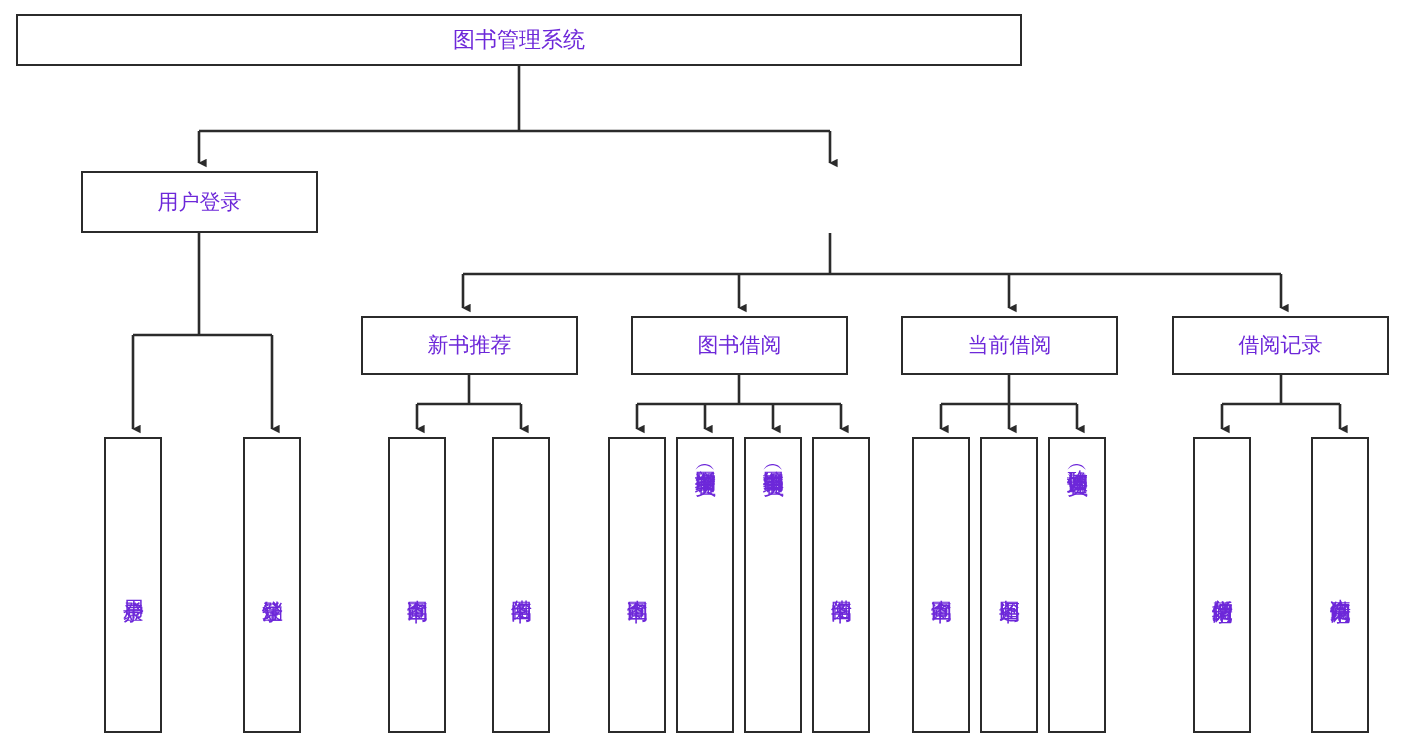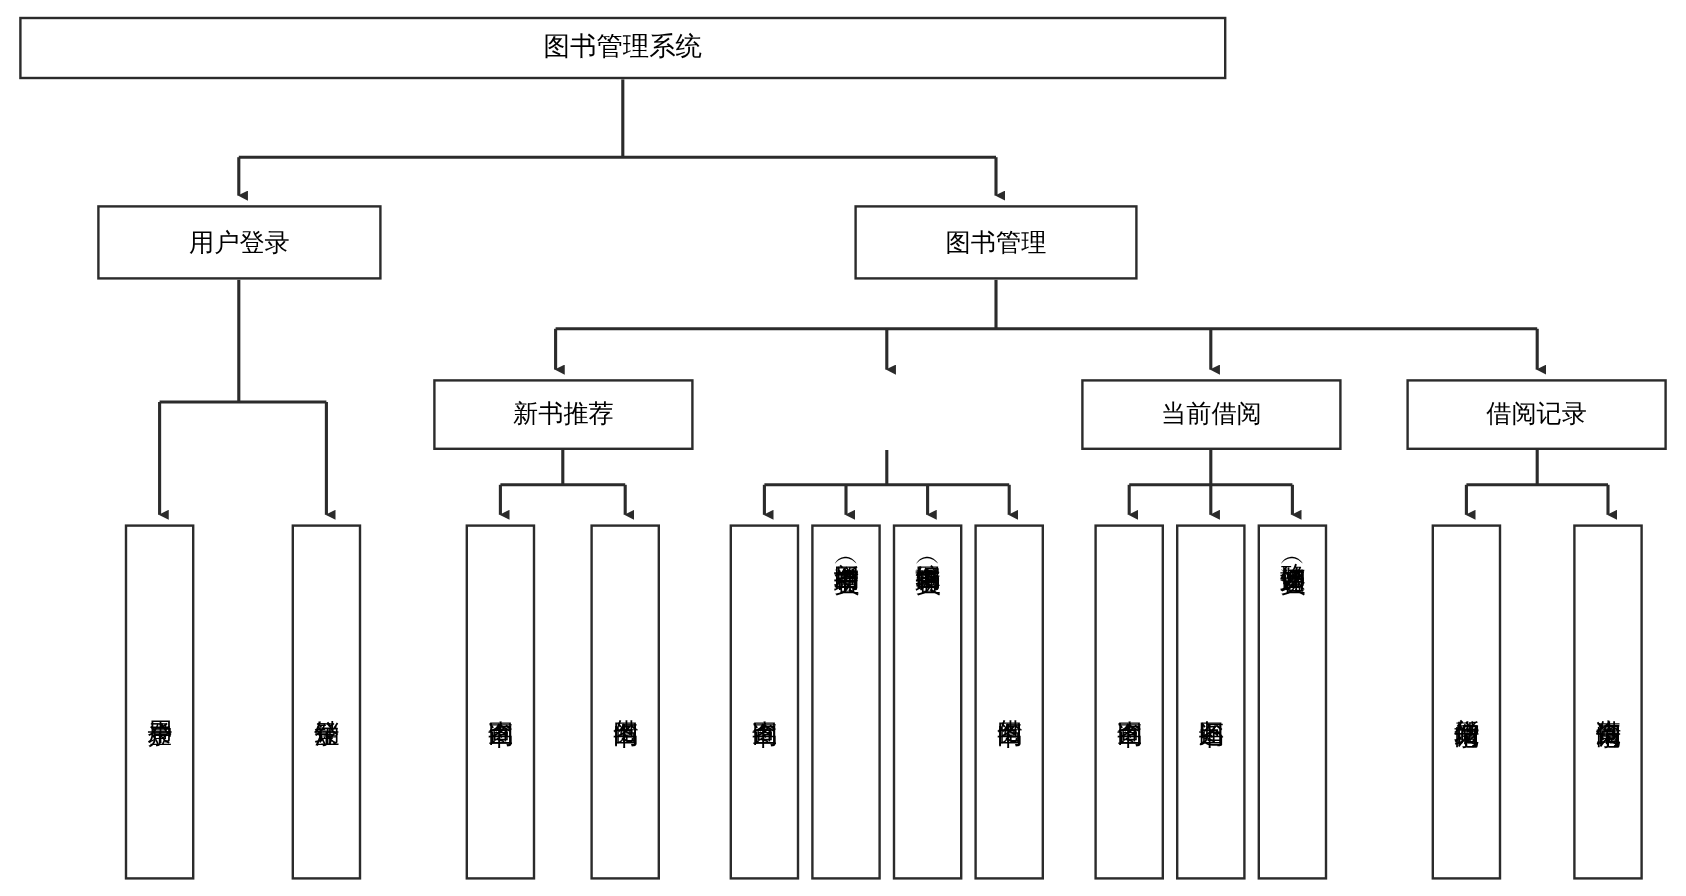--- a/index.html
+++ b/index.html
@@ -33,21 +33,21 @@
     border: 2px solid #2b2b2b;
     display: flex;
     align-items: center;
     justify-content: center;
     color: #24292e;
   }
   .node-label {
     display: block;
     text-align: center;
     line-height: 1.15;
-    color: #000000;
+    color: #6d28d9;
   }
   .node-root .node-label {
     font-size: 22px;
   }
   .node-l1 .node-label {
     font-size: 21px;
   }
   .node-l2 .node-label {
     font-size: 21px;
   }
@@ -131,27 +131,27 @@
     </g>
   </svg>
 
   <div class="node node-root" style="left:16px; top:14px; width:1006px; height:52px;">
     <span class="node-label">图书管理系统</span>
   </div>
 
   <div class="node node-l1" style="left:81px; top:171px; width:237px; height:62px;">
     <span class="node-label">用户登录</span>
   </div>
-  <div class="node node-l1" style="left:712px; top:171px; width:236px; height:62px;">
-    <span class="node-label">图书管理</span>
-  </div>
 
   <div class="node node-l2" style="left:361px; top:316px; width:217px; height:59px;font-family:Liberation Serif, serif;">
     <span class="node-label">新书推荐</span>
   </div>
+  <div class="node node-l2" style="left:631px; top:316px; width:217px; height:59px;">
+    <span class="node-label">图书借阅</span>
+  </div>
   <div class="node node-l2" style="left:1172px; top:316px; width:217px; height:59px;">
     <span class="node-label">借阅记录</span>
   </div>
   <div class="node node-l2" style="left:901px; top:316px; width:217px; height:59px;">
     <span class="node-label">当前借阅</span>
   </div>
 
   <div class="node node-leaf leaf-mid" style="left:104px; top:437px; width:58px; height:296px;">
     <span class="node-label">用户登录</span>
   </div>

